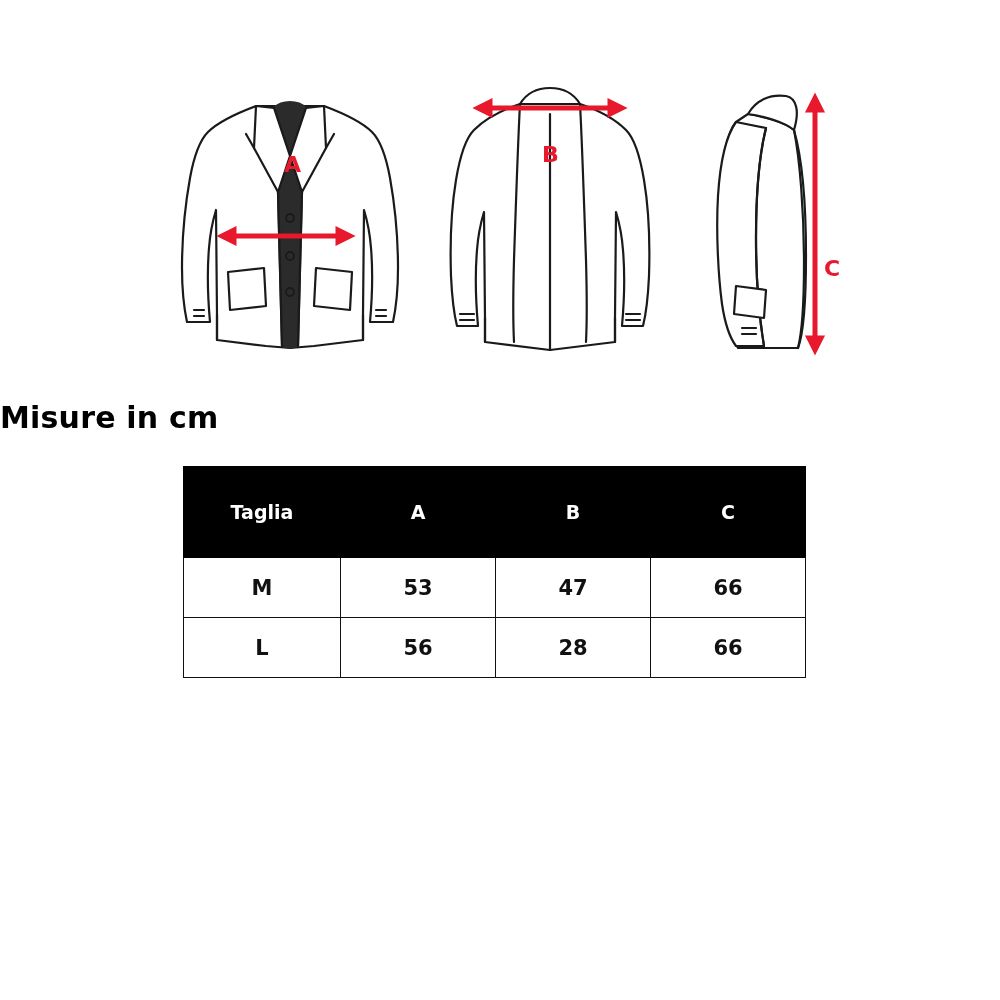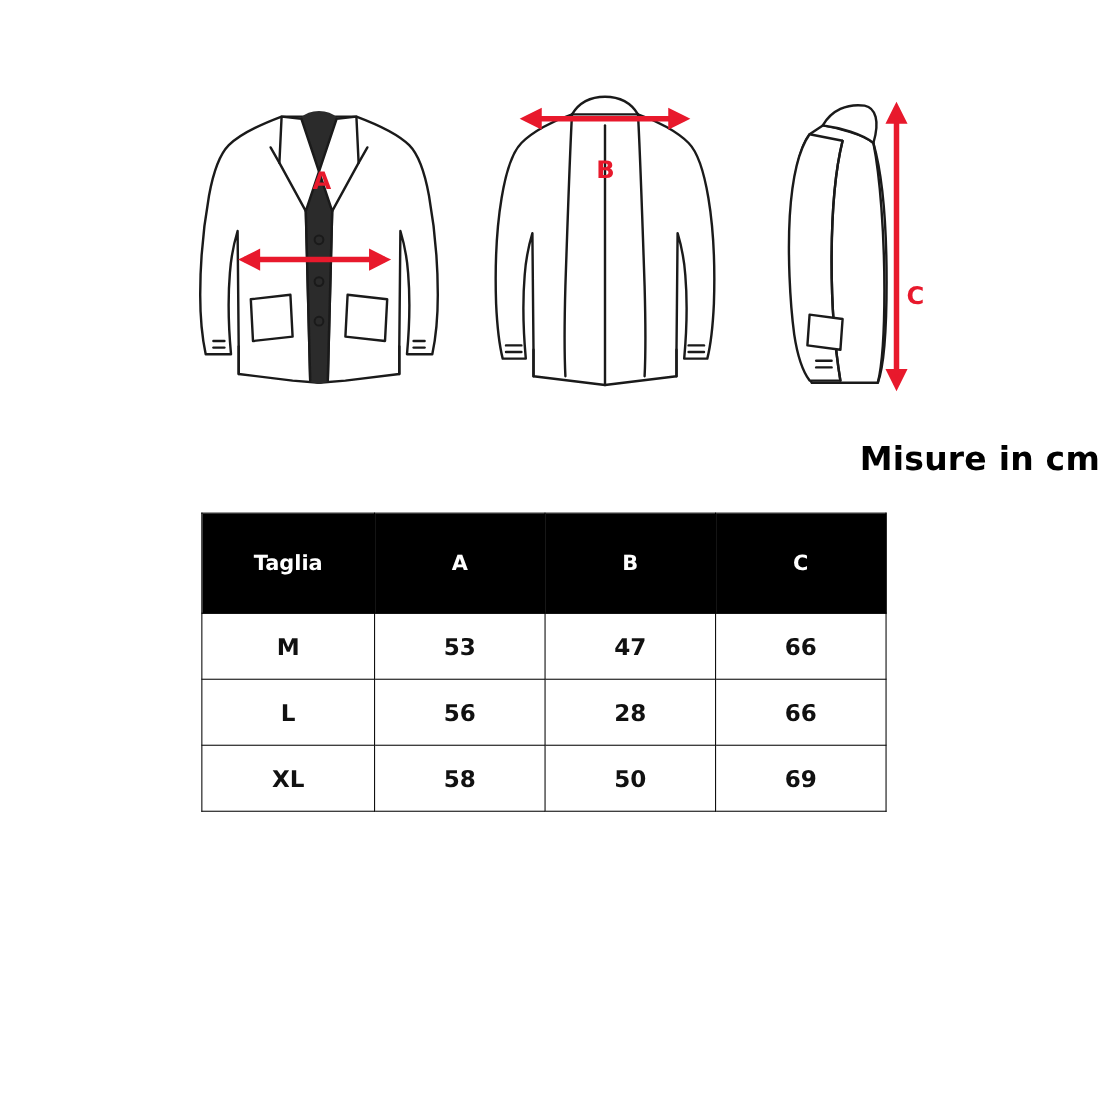--- a/index.html
+++ b/index.html
@@ -33,21 +33,21 @@
   }
   .fig-front { left: 170px; }
   .fig-back  { left: 440px; }
   .fig-side  { left: 690px; }
 
   .caption {
     position: absolute;
     left: 0;
     top: 400px;
     width: 1000px;
-    text-align: right;
+    text-align: left;
     font-size: 30px;
     font-weight: bold;
     letter-spacing: 0.2px;
     font-family: "DejaVu Sans", sans-serif;
   }
 
   .table-wrap {
     position: absolute;
     left: 183px;
     top: 466px;
@@ -229,23 +229,17 @@
           <td>53</td>
           <td>47</td>
           <td>66</td>
         </tr>
         <tr>
           <td>L</td>
           <td>56</td>
           <td>28</td>
           <td>66</td>
         </tr>
-        <tr>
-          <td>XL</td>
-          <td>58</td>
-          <td>50</td>
-          <td>69</td>
-        </tr>
       </tbody>
     </table>
   </div>
 
 </div>
 
 </body></html>

